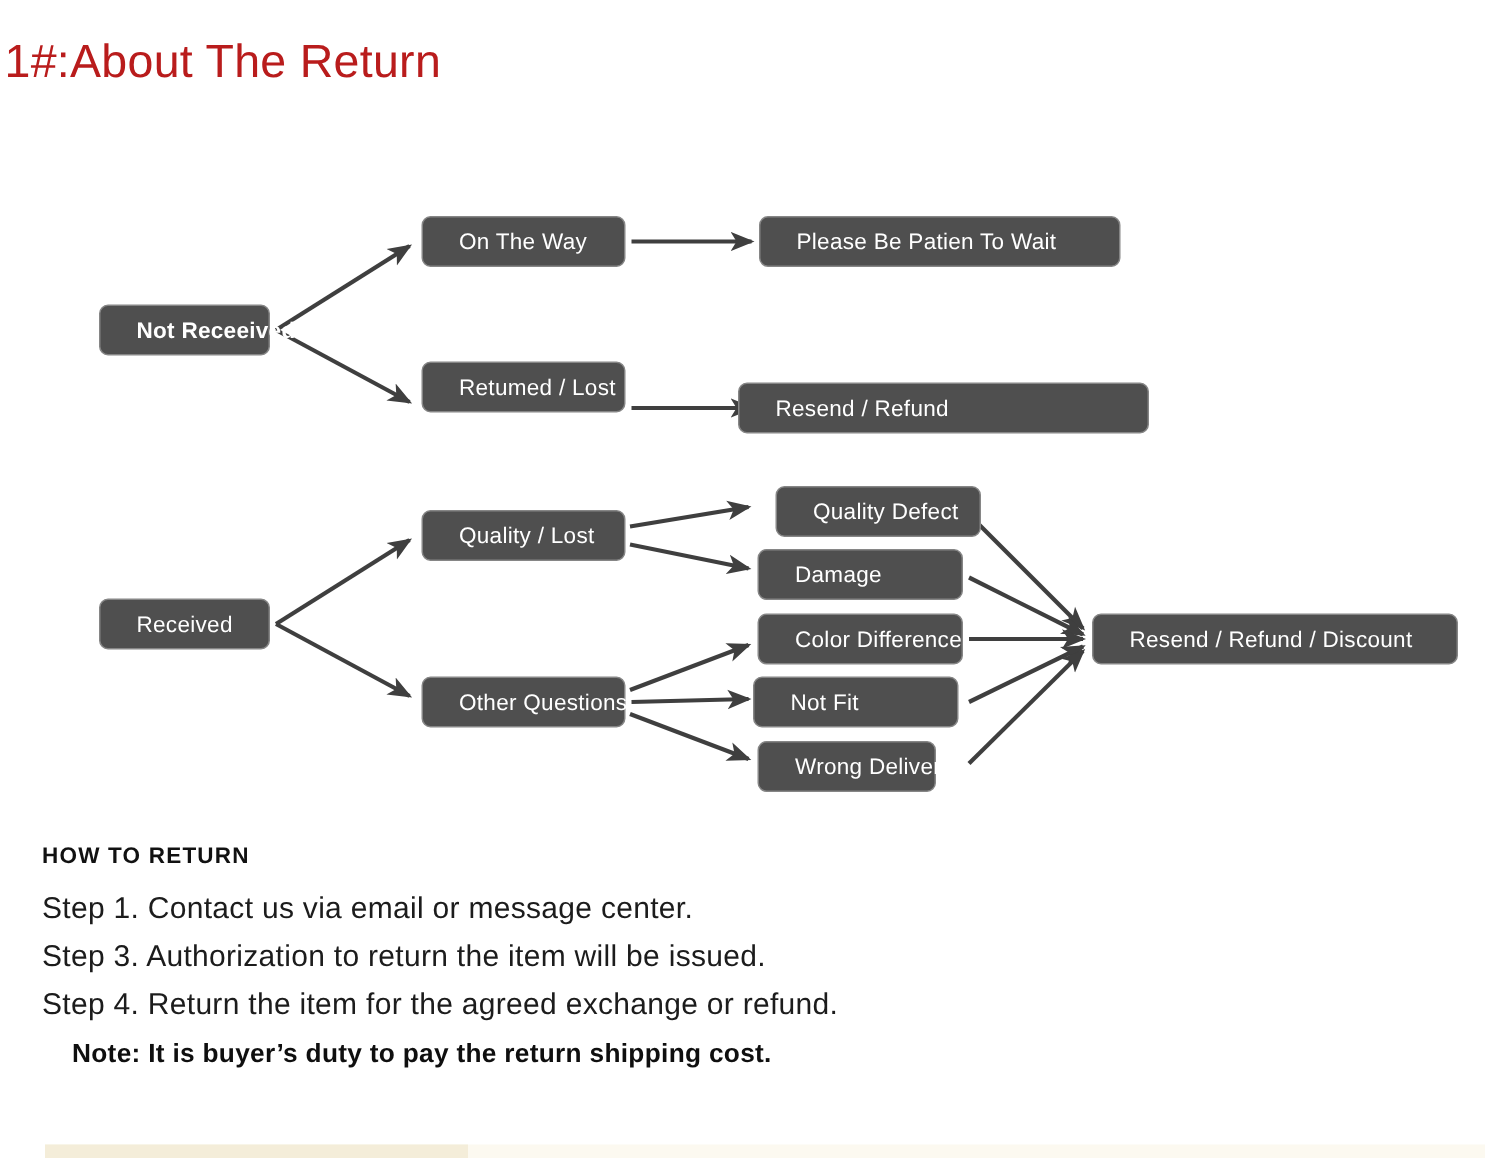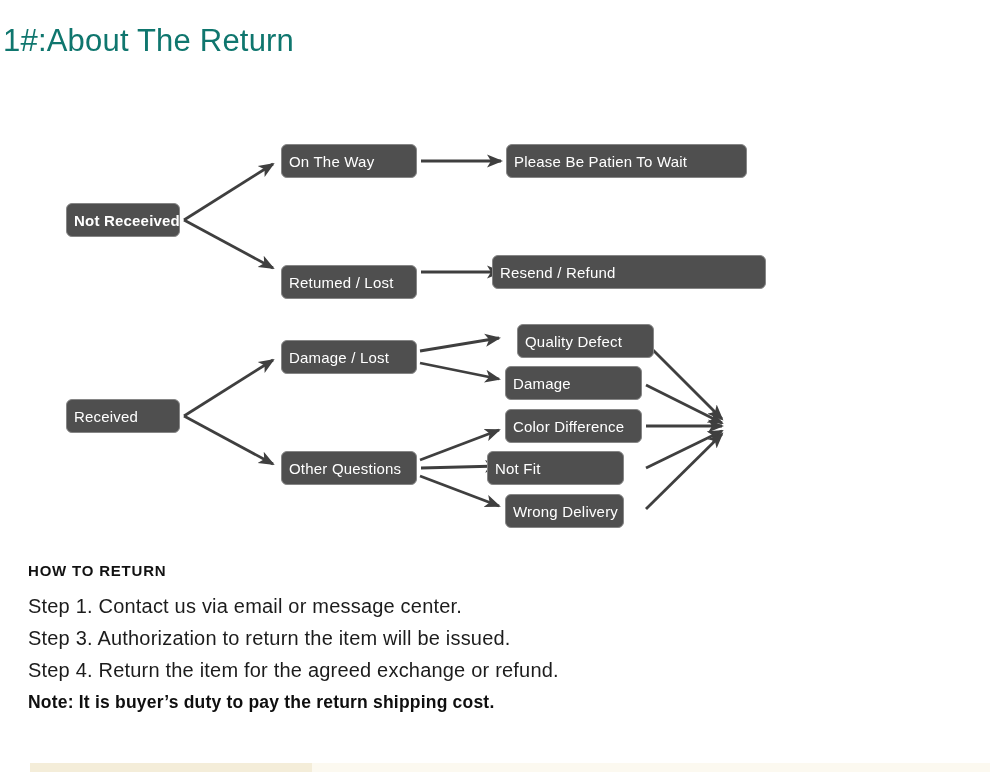--- a/index.html
+++ b/index.html
@@ -1,41 +1,41 @@
 <!DOCTYPE html>
 <html><head>
 <meta charset="utf-8">
 <style>
   html,body { margin:0; padding:0; background:#ffffff; }
   body { width:1000px; height:772px; font-family:"Liberation Sans", sans-serif; }
   .page { position:relative; width:1000px; height:772px; background:#ffffff; overflow:hidden; }
 
   .title {
     position:absolute; left:3px; top:22px; margin:0;
-    font-size:31px; font-weight:400; color:#0f766e; letter-spacing:0.2px;
+    font-size:31px; font-weight:400; color:#b91c1c; letter-spacing:0.2px;
     line-height:38px;
   }
 
   .arrows { position:absolute; left:0; top:0; pointer-events:none; }
   .arrows line { stroke:#3f3f3f; stroke-width:2.8; }
 
   .node {
     position:absolute; box-sizing:border-box; height:34px;
     background:#4f4f4f; border:1px solid #868686; border-radius:6px;
     color:#ffffff; font-size:15px; letter-spacing:0.2px;
-    display:flex; align-items:center; padding:0 7px; white-space:nowrap;
+    display:flex; align-items:center; padding:0 24px; white-space:nowrap;
   }
 
   .howto { position:absolute; left:28px; top:562px; width:700px; }
   .howto-heading {
     margin:0 0 11px 0; font-size:15px; font-weight:700;
     color:#111111; letter-spacing:0.8px;
   }
   .step { font-size:20px; color:#1c1c1c; line-height:32px; letter-spacing:0.2px; }
-  .note { font-size:17.5px; font-weight:700; color:#0f0f0f; line-height:32px; letter-spacing:0.2px; }
+  .note { font-size:17.5px; font-weight:700; color:#0f0f0f; line-height:32px; letter-spacing:0.2px;margin-left:20px; }
 
   .bar-base { position:absolute; left:30px; top:763px; width:960px; height:9px; background:#fcf9f0; }
   .bar-left { position:absolute; left:30px; top:763px; width:282px; height:9px; background:#f4edd9; }
 </style>
 </head>
 <body>
 
 <div class="page">
 
   <h1 class="title">1#:About The Return</h1>
@@ -60,30 +60,31 @@
     <line x1="646" y1="343" x2="722" y2="419" marker-end="url(#ah)"></line>
     <line x1="646" y1="385" x2="722" y2="423" marker-end="url(#ah)"></line>
     <line x1="646" y1="426" x2="722" y2="426" marker-end="url(#ah)"></line>
     <line x1="646" y1="468" x2="722" y2="431" marker-end="url(#ah)"></line>
     <line x1="646" y1="509" x2="722" y2="434" marker-end="url(#ah)"></line>
   </svg>
 
   <div class="node" style="left:66px; top:203px; width:114px;font-weight:bold;">Not Receeived</div>
   <div class="node" style="left:281px; top:144px; width:136px;">On The Way</div>
   <div class="node" style="left:506px; top:144px; width:241px;">Please Be Patien To Wait</div>
-  <div class="node" style="left:281px; top:265px; width:136px;">Retumed / Lost</div>
+  <div class="node" style="left:281px; top:241px; width:136px;">Retumed / Lost</div>
   <div class="node" style="left:492px; top:255px; width:274px;">Resend / Refund</div>
-  <div class="node" style="left:281px; top:340px; width:136px;">Damage / Lost</div>
+  <div class="node" style="left:281px; top:340px; width:136px;">Quality / Lost</div>
   <div class="node" style="left:66px; top:399px; width:114px;">Received</div>
   <div class="node" style="left:281px; top:451px; width:136px;">Other Questions</div>
   <div class="node" style="left:517px; top:324px; width:137px;">Quality Defect</div>
   <div class="node" style="left:505px; top:366px; width:137px;">Damage</div>
   <div class="node" style="left:505px; top:409px; width:137px;">Color Difference</div>
-  <div class="node" style="left:487px; top:451px; width:137px;">Not Fit</div>
+  <div class="node" style="left:502px; top:451px; width:137px;">Not Fit</div>
   <div class="node" style="left:505px; top:494px; width:119px;">Wrong Delivery</div>
+  <div class="node" style="left:728px; top:409px; width:244px;">Resend / Refund / Discount</div>
 
   <div class="howto">
     <h2 class="howto-heading">HOW TO RETURN</h2>
     <div class="step">Step 1. Contact us via email or message center.</div>
     <div class="step">Step 3. Authorization to return the item will be issued.</div>
     <div class="step">Step 4. Return the item for the agreed exchange or refund.</div>
     <div class="note">Note: It is buyer’s duty to pay the return shipping cost.</div>
   </div>
 
   <div class="bar-base"></div>

